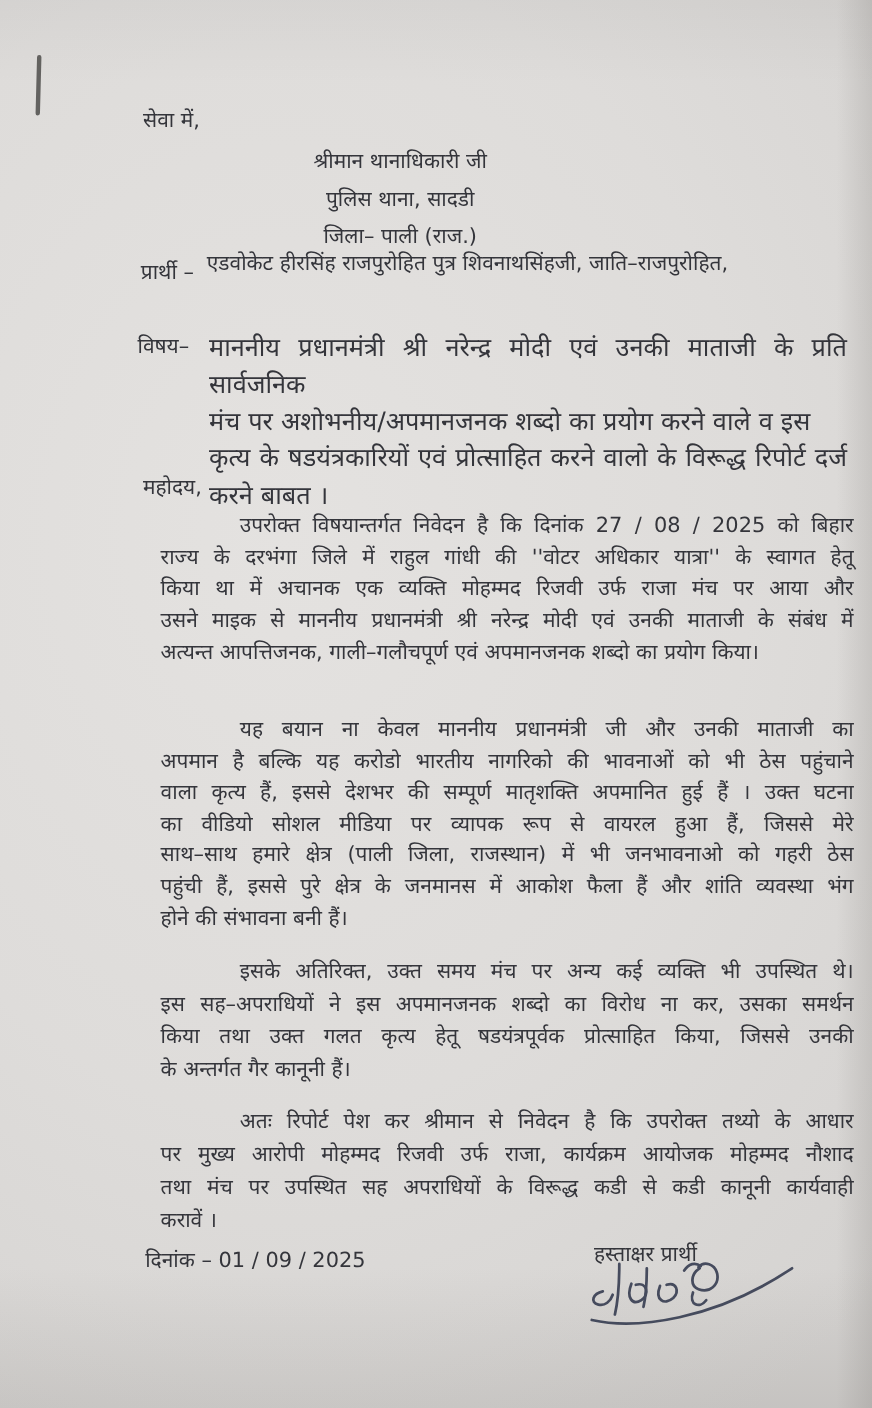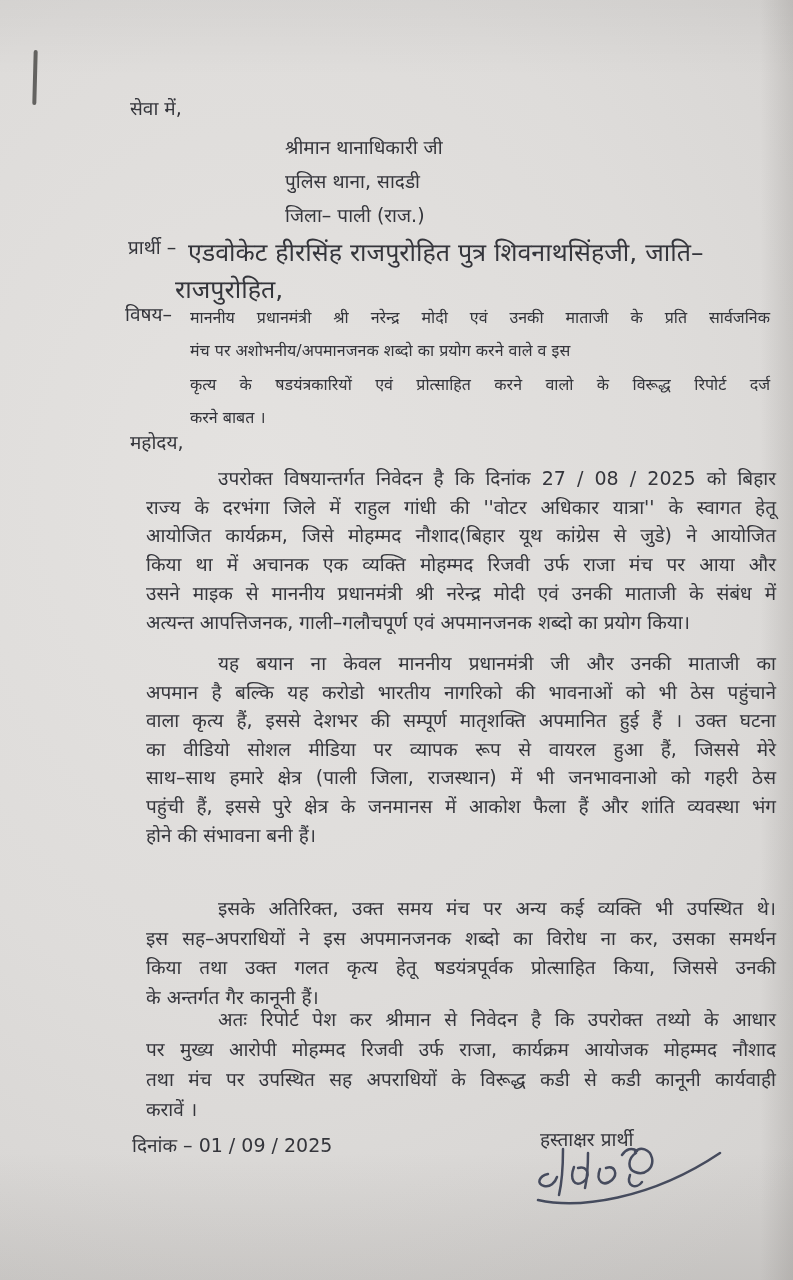--- a/index.html
+++ b/index.html
@@ -17,38 +17,38 @@
     padding-left: 16px;
   }
   .line{position:absolute;white-space:nowrap;font-size:19px;}
   .pen-mark{
     position:absolute;left:33px;top:50px;width:4px;height:55px;
     background:#4e4c4a;border-radius:2px;transform:rotate(1.5deg);opacity:.85;
   }
   
   .salutation{left:130px;top:95px;}
   .recipient{position:absolute;left:285px;top:130px;font-size:19px;line-height:34px;}
-  .recipient .rline{white-space:nowrap;}
+  .recipient .rline{white-space:nowrap;text-align:center;}
   .applicant-label{left:128px;top:234px;}
-  .applicant{position:absolute;left:175px;top:234px;width:600px;font-size:25px;line-height:37px;}
+  .applicant{position:absolute;left:175px;top:221px;width:600px;font-size:19px;line-height:37px;}
   .applicant .aline{text-align:justify;text-align-last:justify;white-space:normal;}
   .applicant .aline:last-child{text-align:left;text-align-last:left;text-indent:13px;}
   .subject-label{left:125px;top:301px;}
-  .subject{position:absolute;left:190px;top:301px;width:580px;font-size:16px;line-height:33.4px;}
+  .subject{position:absolute;left:190px;top:301px;width:580px;font-size:23px;line-height:33.4px;}
   .subject .sline{text-align:justify;text-align-last:justify;}
   .subject .sline:nth-child(2),.subject .sline:last-child{text-align:left;text-align-last:left;}
   .greeting{left:130px;top:429px;}
   
   .para{position:absolute;left:133px;width:643px;font-size:19px;}
   .para .pline{text-align:justify;text-align-last:justify;margin-left:13px;}
   .para .pline:first-child{text-indent:72px;}
   .para .pline:last-child{text-align-last:left;}
   .para-1{top:464px;line-height:28.7px;}
   .para-2{top:649px;line-height:28.6px;}
-  .para-3{top:894px;line-height:29.5px;}
+  .para-3{top:869px;line-height:29.5px;}
   .para-4{top:1004px;line-height:30px;}
   
   .date-line{left:132px;top:1132px;}
   .sign-caption{left:540px;top:1126px;}
   .signature{position:absolute;left:532px;top:1142px;width:195px;height:64px;}
   .sign-name{left:513px;top:1199px;font-size:16.5px;}
 </style>
 </head>
 <body>
 
@@ -79,21 +79,20 @@
       <div class="sline">कृत्य के षडयंत्रकारियों एवं प्रोत्साहित करने वालो के विरूद्ध रिपोर्ट दर्ज</div>
       <div class="sline">करने बाबत ।</div>
     </div>
 
   <div class="line greeting">महोदय,</div>
 
   <div class="para para-1">
 
   <div class="pline">उपरोक्त विषयान्तर्गत निवेदन है कि दिनांक 27 / 08 / 2025 को बिहार</div>
       <div class="pline">राज्य के दरभंगा जिले में राहुल गांधी की ''वोटर अधिकार यात्रा'' के स्वागत हेतू</div>
-      <div class="pline">आयोजित कार्यक्रम, जिसे मोहम्मद नौशाद(बिहार यूथ कांग्रेस से जुडे) ने आयोजित</div>
       <div class="pline">किया था में अचानक एक व्यक्ति मोहम्मद रिजवी उर्फ राजा मंच पर आया और</div>
       <div class="pline">उसने माइक से माननीय प्रधानमंत्री श्री नरेन्द्र मोदी एवं उनकी माताजी के संबंध में</div>
       <div class="pline">अत्यन्त आपत्तिजनक, गाली–गलौचपूर्ण एवं अपमानजनक शब्दो का प्रयोग किया।</div>
     </div>
 
   <div class="para para-2">
 
   <div class="pline">यह बयान ना केवल माननीय प्रधानमंत्री जी और उनकी माताजी का</div>
       <div class="pline">अपमान है बल्कि यह करोडो भारतीय नागरिको की भावनाओं को भी ठेस पहुंचाने</div>
       <div class="pline">वाला कृत्य हैं, इससे देशभर की सम्पूर्ण मातृशक्ति अपमानित हुई हैं । उक्त घटना</div>

